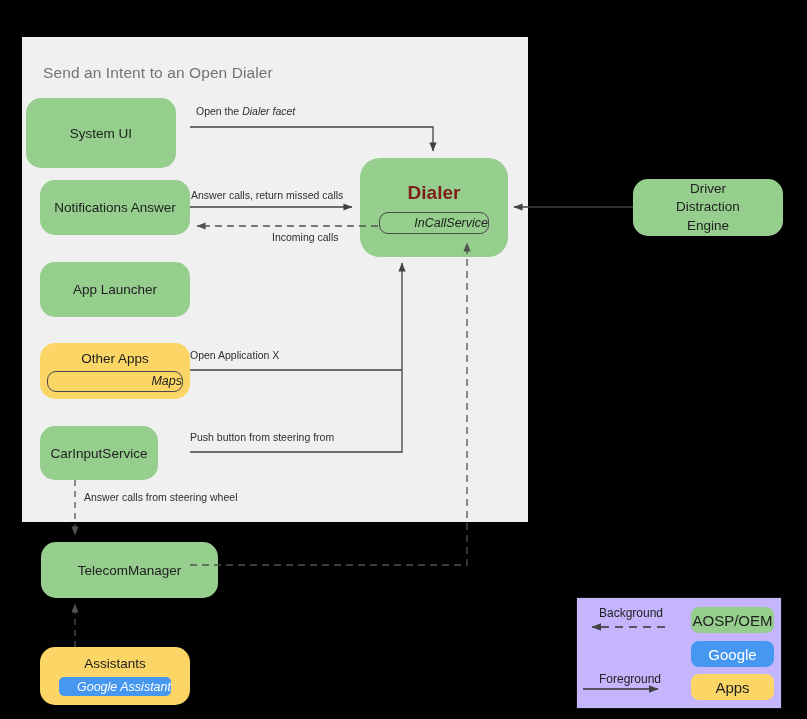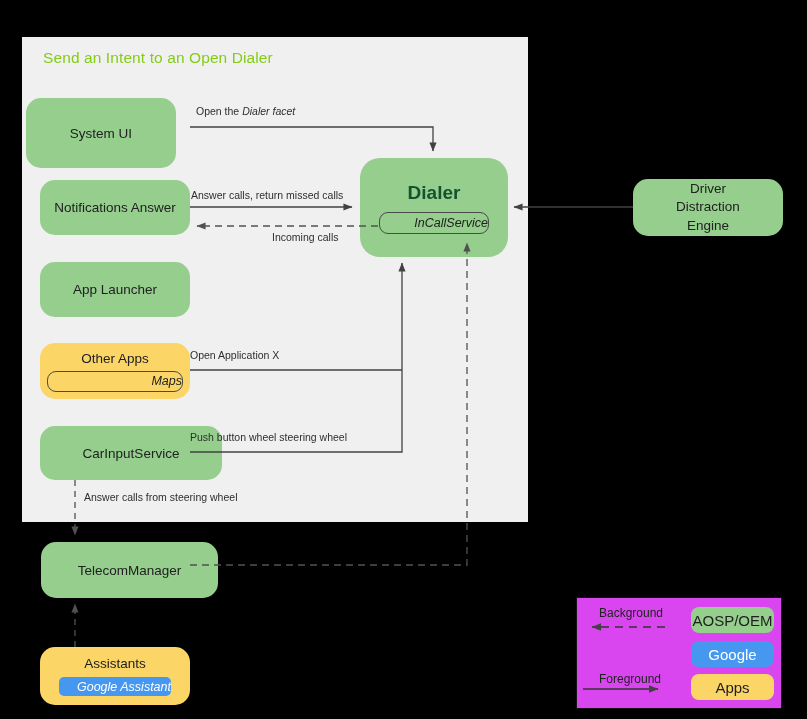--- a/index.html
+++ b/index.html
@@ -5,63 +5,63 @@
   html,body{margin:0;padding:0;background:#000;}
   #stage{
     position:relative;width:807px;height:719px;background:#000;overflow:hidden;
     font-family:"Liberation Sans", sans-serif;color:#1f1f1f;
   }
   #panel{
     position:absolute;left:22px;top:37px;width:506px;height:485px;
     background:var(--panel,#f0f0f0);
   }
   #diagram-title{
-    position:absolute;left:43px;top:49px;font-size:15.5px;color:#84cc16;
+    position:absolute;left:43px;top:64px;font-size:15.5px;color:#737373;
     letter-spacing:.1px;
   }
   .node{
     position:absolute;border-radius:15px;display:flex;flex-direction:column;
     align-items:center;justify-content:center;text-align:center;
     font-size:13.5px;color:#212121;
   }
   .green{background:var(--green,#95ce8d);}
   .yellow{background:var(--yellow,#fbd666);}
   .subbox{
     border:1.4px solid #4a4a4a;border-radius:9px;font-style:italic;
     display:flex;align-items:center;justify-content:flex-end;font-size:12.5px;
   }
   .subbox.blue{
     background:var(--blue,#4597f0);border:none;color:#fff;border-radius:5px;
   }
   #node-dialer{left:360px;top:158px;width:148px;height:99px;border-radius:20px;gap:8px;}
-  #dialer-title{font-size:19px;font-weight:bold;color:#14532d;}
+  #dialer-title{font-size:19px;font-weight:bold;color:#7f1d1d;}
   #incall-subbox{width:108px;height:20px;}
   #node-system-ui{left:26px;top:98px;width:150px;height:70px;}
   #node-notifications{left:40px;top:180px;width:150px;height:55px;}
   #node-app-launcher{left:40px;top:262px;width:150px;height:55px;text-align:center;}
   #node-other-apps{left:40px;top:343px;width:150px;height:56px;gap:5px;}
   #maps-subbox{width:134px;height:19px;}
-  #node-car-input{left:40px;top:426px;width:182px;height:54px;text-align:center;}
+  #node-car-input{left:40px;top:426px;width:118px;height:54px;text-align:center;}
   #node-telecom{left:41px;top:542px;width:177px;height:56px;}
   #node-assistants{left:40px;top:647px;width:150px;height:58px;gap:6px;}
   #assistant-subbox{width:112px;height:19px;}
   #node-dde{left:633px;top:179px;width:150px;height:57px;line-height:1.35;padding:0 24px;box-sizing:border-box;}
   .edge-label{
     position:absolute;font-size:10.5px;color:#2e2e2e;white-space:nowrap;
   }
   .edge-label i{font-style:italic;}
   #lbl-open-dialer{left:196px;top:105px;}
   #lbl-answer-calls{left:191px;top:189px;}
   #lbl-incoming-calls{left:272px;top:231px;}
   #lbl-open-app-x{left:190px;top:349px;}
   #lbl-push-button{left:190px;top:431px;}
   #lbl-answer-steering{left:84px;top:491px;}
   #legend{
     position:absolute;left:576px;top:597px;width:206px;height:112px;
-    background:#d946ef;border:1px solid #141414;box-sizing:border-box;
+    background:#c4b5fd;border:1px solid #141414;box-sizing:border-box;
   }
   .legend-label{position:absolute;font-size:12px;color:#222;}
   #legend-background-label{left:22px;top:8px;}
   #legend-foreground-label{left:22px;top:74px;}
   .pill{
     position:absolute;left:114px;width:83px;height:26px;border-radius:8px;
     display:flex;align-items:center;justify-content:center;font-size:15px;color:#1f1f1f;
   }
   #pill-aosp{top:9px;}
   #pill-google{top:43px;color:#fff;}
@@ -121,21 +121,21 @@
   <div class="node green" id="node-dde">
     <span>Driver Distraction Engine</span>
   </div>
 
   <div class="edge-label" id="lbl-open-dialer">
     <span>Open the </span><i>Dialer facet</i>
   </div>
   <div class="edge-label" id="lbl-answer-calls">Answer calls, return missed calls</div>
   <div class="edge-label" id="lbl-incoming-calls">Incoming calls</div>
   <div class="edge-label" id="lbl-open-app-x">Open Application X</div>
-  <div class="edge-label" id="lbl-push-button">Push button wheel steering wheel</div>
+  <div class="edge-label" id="lbl-push-button">Push button from steering from</div>
   <div class="edge-label" id="lbl-answer-steering">Answer calls from steering wheel</div>
 
   <div id="legend">
     <span class="legend-label" id="legend-background-label">Background</span>
     <span class="legend-label" id="legend-foreground-label">Foreground</span>
     <div class="pill green" id="pill-aosp">AOSP/OEM</div>
     <div class="pill" id="pill-google" style="background:var(--blue,#4597f0);">Google</div>
     <div class="pill yellow" id="pill-apps">Apps</div>
   </div>
 

